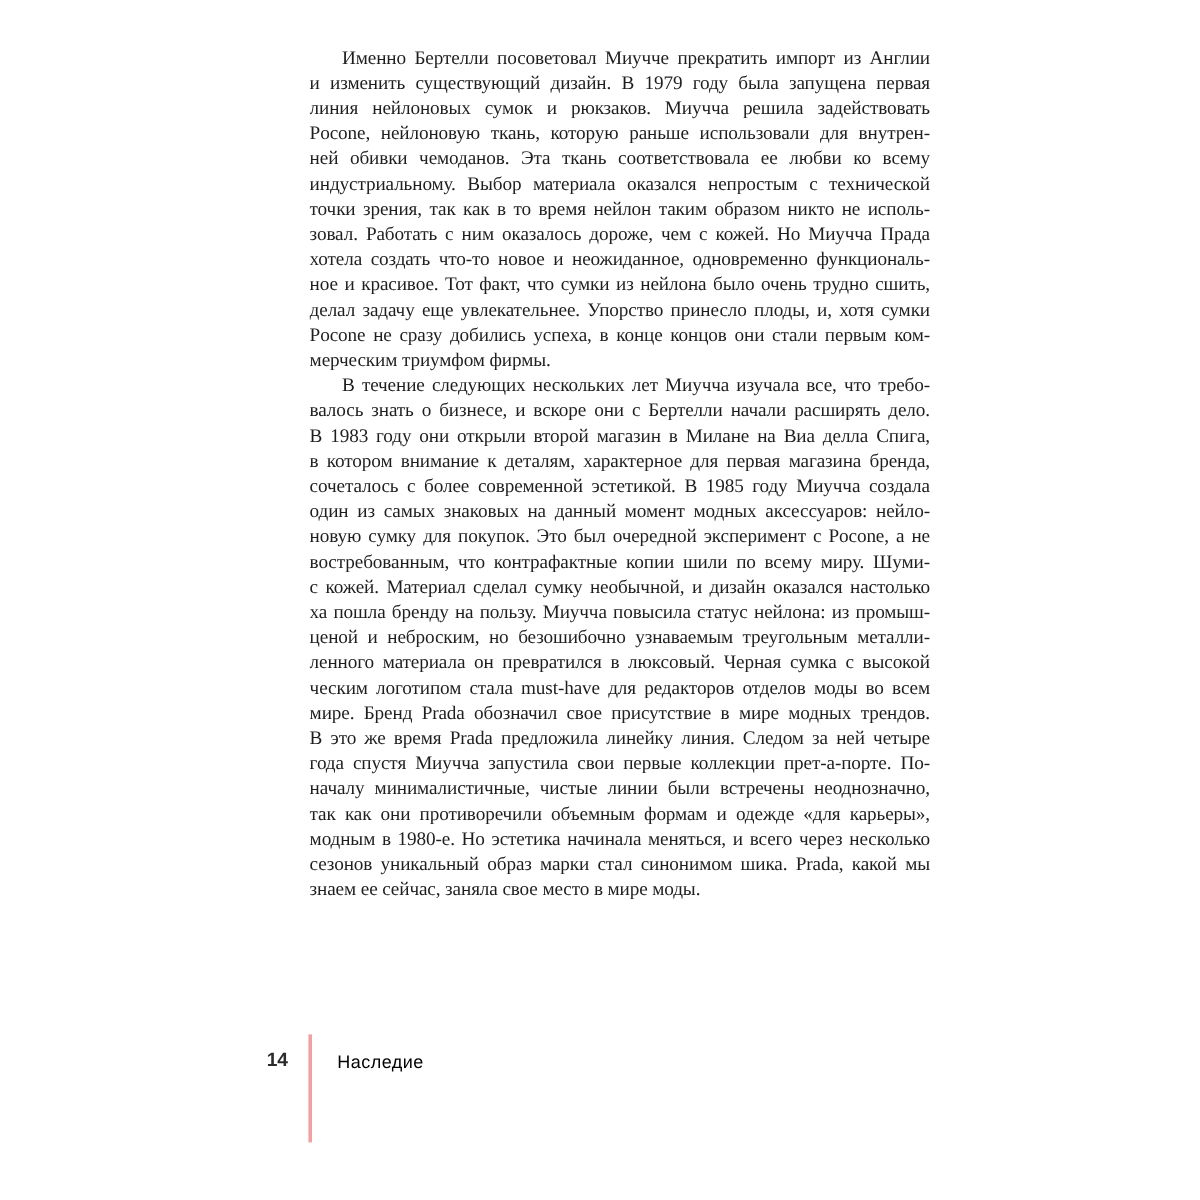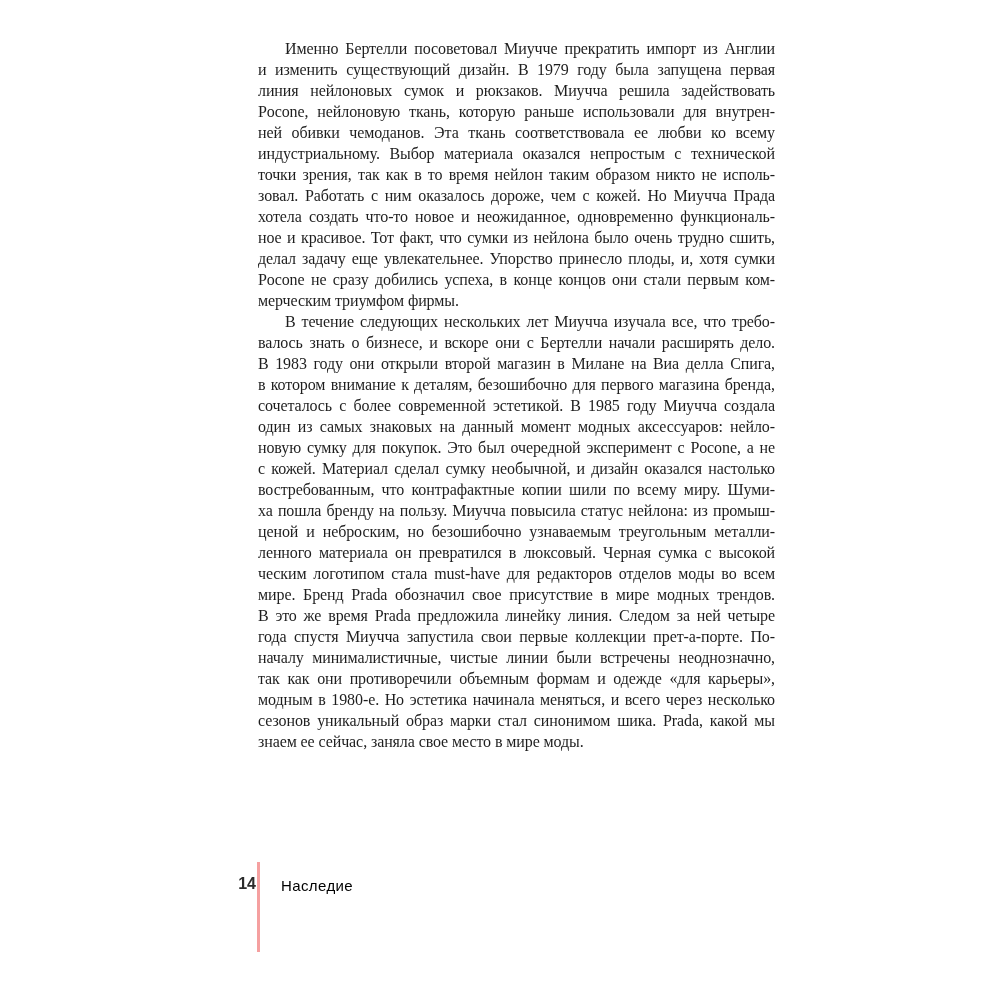--- a/index.html
+++ b/index.html
@@ -26,21 +26,21 @@
     text-align: justify;
     text-align-last: justify;
     letter-spacing: -0.1px;
     overflow: hidden;
     white-space: normal;
   }
   .paragraph .line:first-child { text-indent: 27px; }
   .paragraph .line:last-child { text-align-last: left; }
   .footer-number {
     position: absolute;
-    left: 216px;
+    left: 200px;
     top: 875px;
     width: 40px;
     text-align: right;
     font-family: "Liberation Sans", "DejaVu Sans", sans-serif;
     font-weight: bold;
     font-size: 16px;
     color: #2b2b2b;
   }
   .footer-divider {
     position: absolute;
@@ -77,26 +77,26 @@
         <div class="line">хотела создать что-то новое и неожиданное, одновременно функциональ-</div>
         <div class="line">ное и красивое. Тот факт, что сумки из нейлона было очень трудно сшить,</div>
         <div class="line">делал задачу еще увлекательнее. Упорство принесло плоды, и, хотя сумки</div>
         <div class="line">Pocone не сразу добились успеха, в конце концов они стали первым ком-</div>
         <div class="line">мерческим триумфом фирмы.</div>
       </div>
     <div class="paragraph">
         <div class="line">В течение следующих нескольких лет Миучча изучала все, что требо-</div>
         <div class="line">валось знать о бизнесе, и вскоре они с Бертелли начали расширять дело.</div>
         <div class="line">В 1983 году они открыли второй магазин в Милане на Виа делла Спига,</div>
-        <div class="line">в котором внимание к деталям, безошибочно для первого магазина бренда,</div>
+        <div class="line">в котором внимание к деталям, характерное для первая магазина бренда,</div>
         <div class="line">сочеталось с более современной эстетикой. В 1985 году Миучча создала</div>
         <div class="line">один из самых знаковых на данный момент модных аксессуаров: нейло-</div>
         <div class="line">новую сумку для покупок. Это был очередной эксперимент с Pocone, а не</div>
+        <div class="line">востребованным, что контрафактные копии шили по всему миру. Шуми-</div>
         <div class="line">с кожей. Материал сделал сумку необычной, и дизайн оказался настолько</div>
-        <div class="line">востребованным, что контрафактные копии шили по всему миру. Шуми-</div>
         <div class="line">ха пошла бренду на пользу. Миучча повысила статус нейлона: из промыш-</div>
         <div class="line">ценой и неброским, но безошибочно узнаваемым треугольным металли-</div>
         <div class="line">ленного материала он превратился в люксовый. Черная сумка с высокой</div>
         <div class="line">ческим логотипом стала must-have для редакторов отделов моды во всем</div>
         <div class="line">мире. Бренд Prada обозначил свое присутствие в мире модных трендов.</div>
         <div class="line">В это же время Prada предложила линейку линия. Следом за ней четыре</div>
         <div class="line">года спустя Миучча запустила свои первые коллекции прет-а-порте. По-</div>
         <div class="line">началу минималистичные, чистые линии были встречены неоднозначно,</div>
         <div class="line">так как они противоречили объемным формам и одежде «для карьеры»,</div>
         <div class="line">модным в 1980-е. Но эстетика начинала меняться, и всего через несколько</div>

